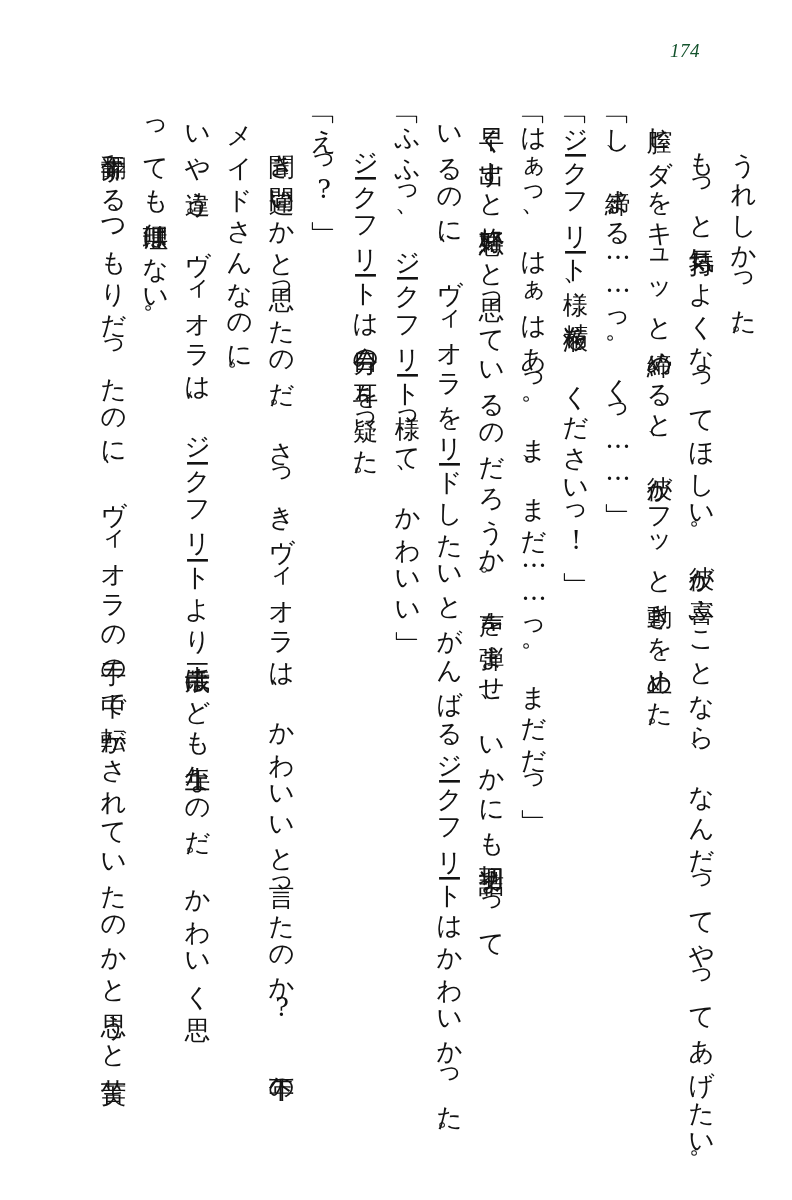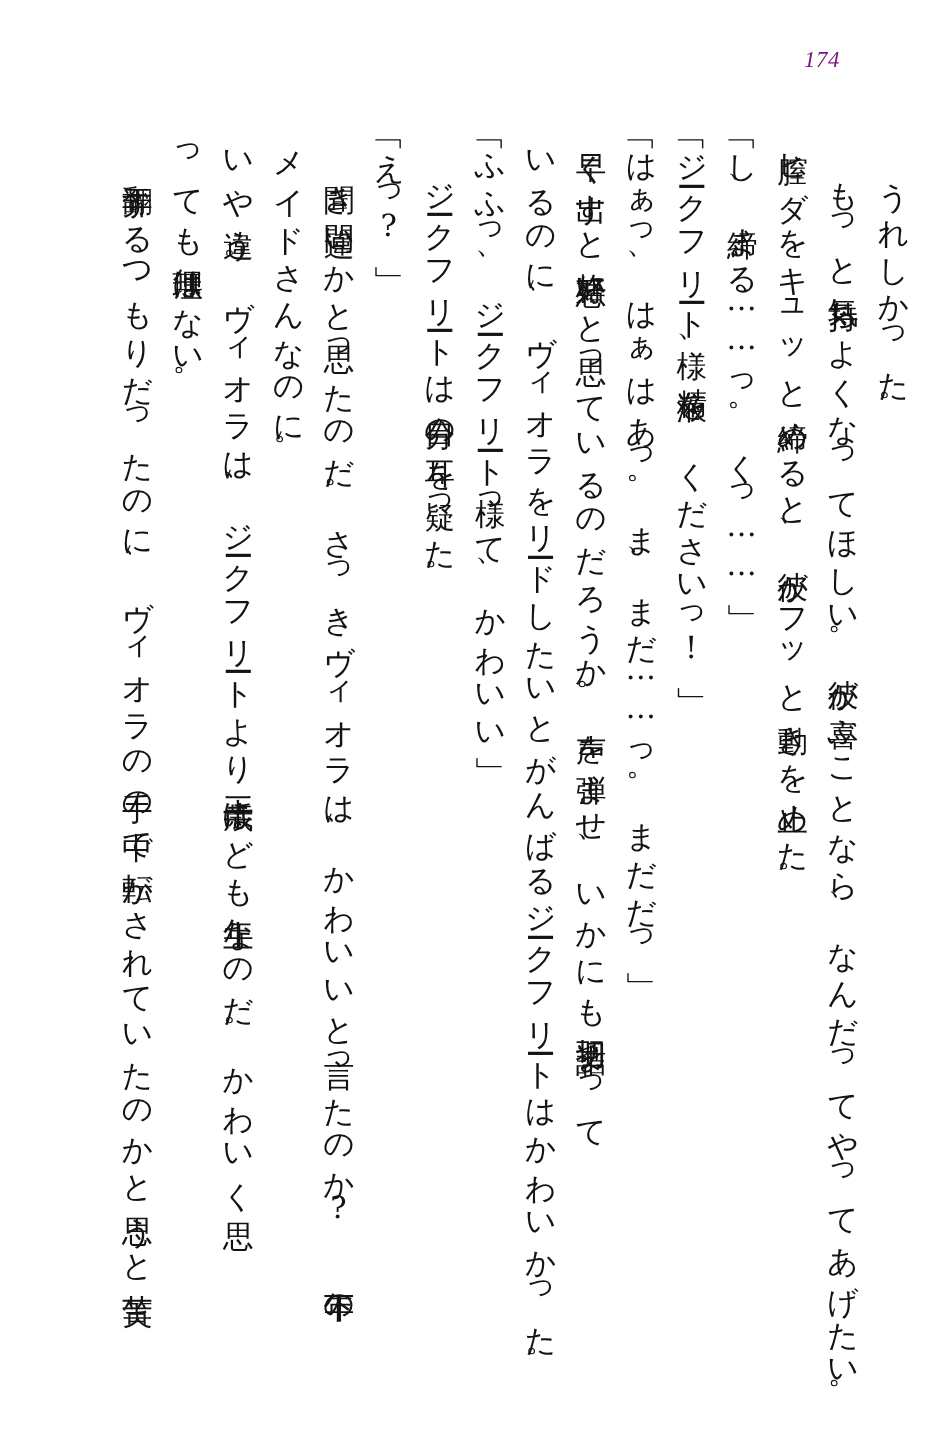--- a/index.html
+++ b/index.html
@@ -24,21 +24,21 @@
   }
 
   
   .page-number {
     position: absolute;
     top: 40px;
     right: 92px;
     font-size: 19px;
     font-style: italic;
     font-family: "Liberation Serif", "DejaVu Serif", serif;
-    color: #701a75;
+    color: #14532d;
     letter-spacing: 0.5px;
   }
 
   
   .body-text {
     position: absolute;
     top: 108px;
     right: 36px;
     left: 34px;
     height: 1060px;

